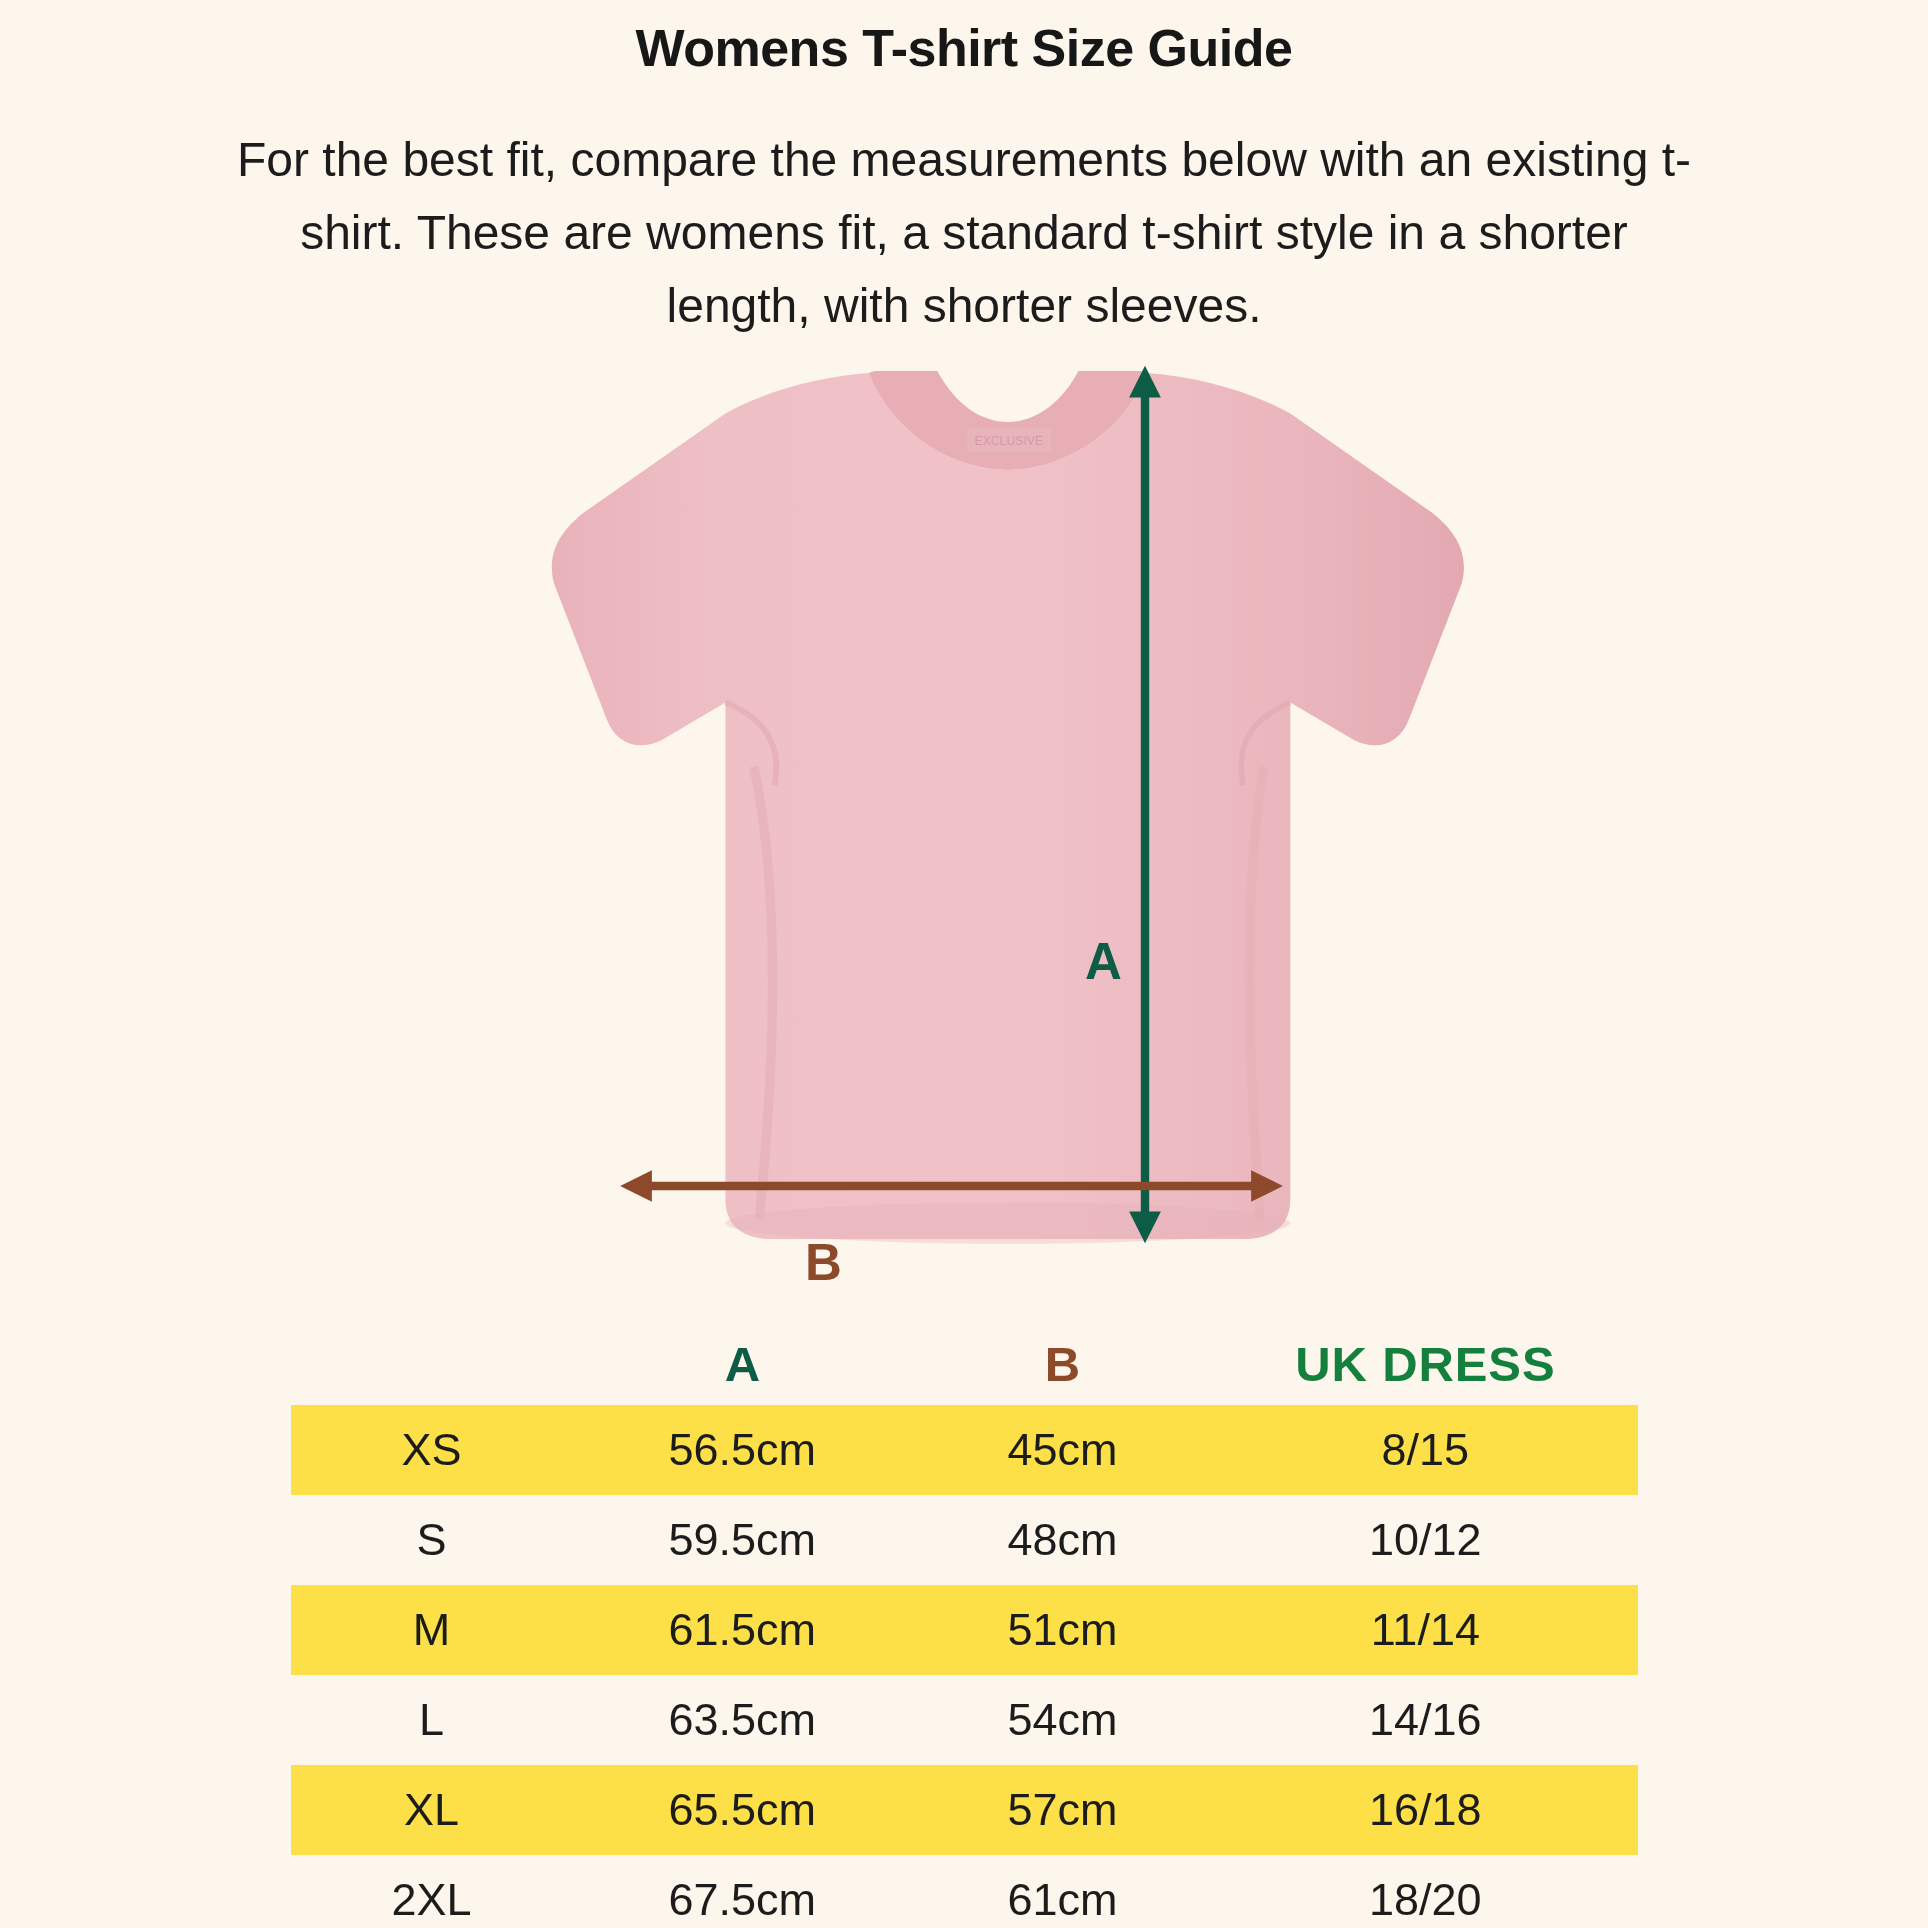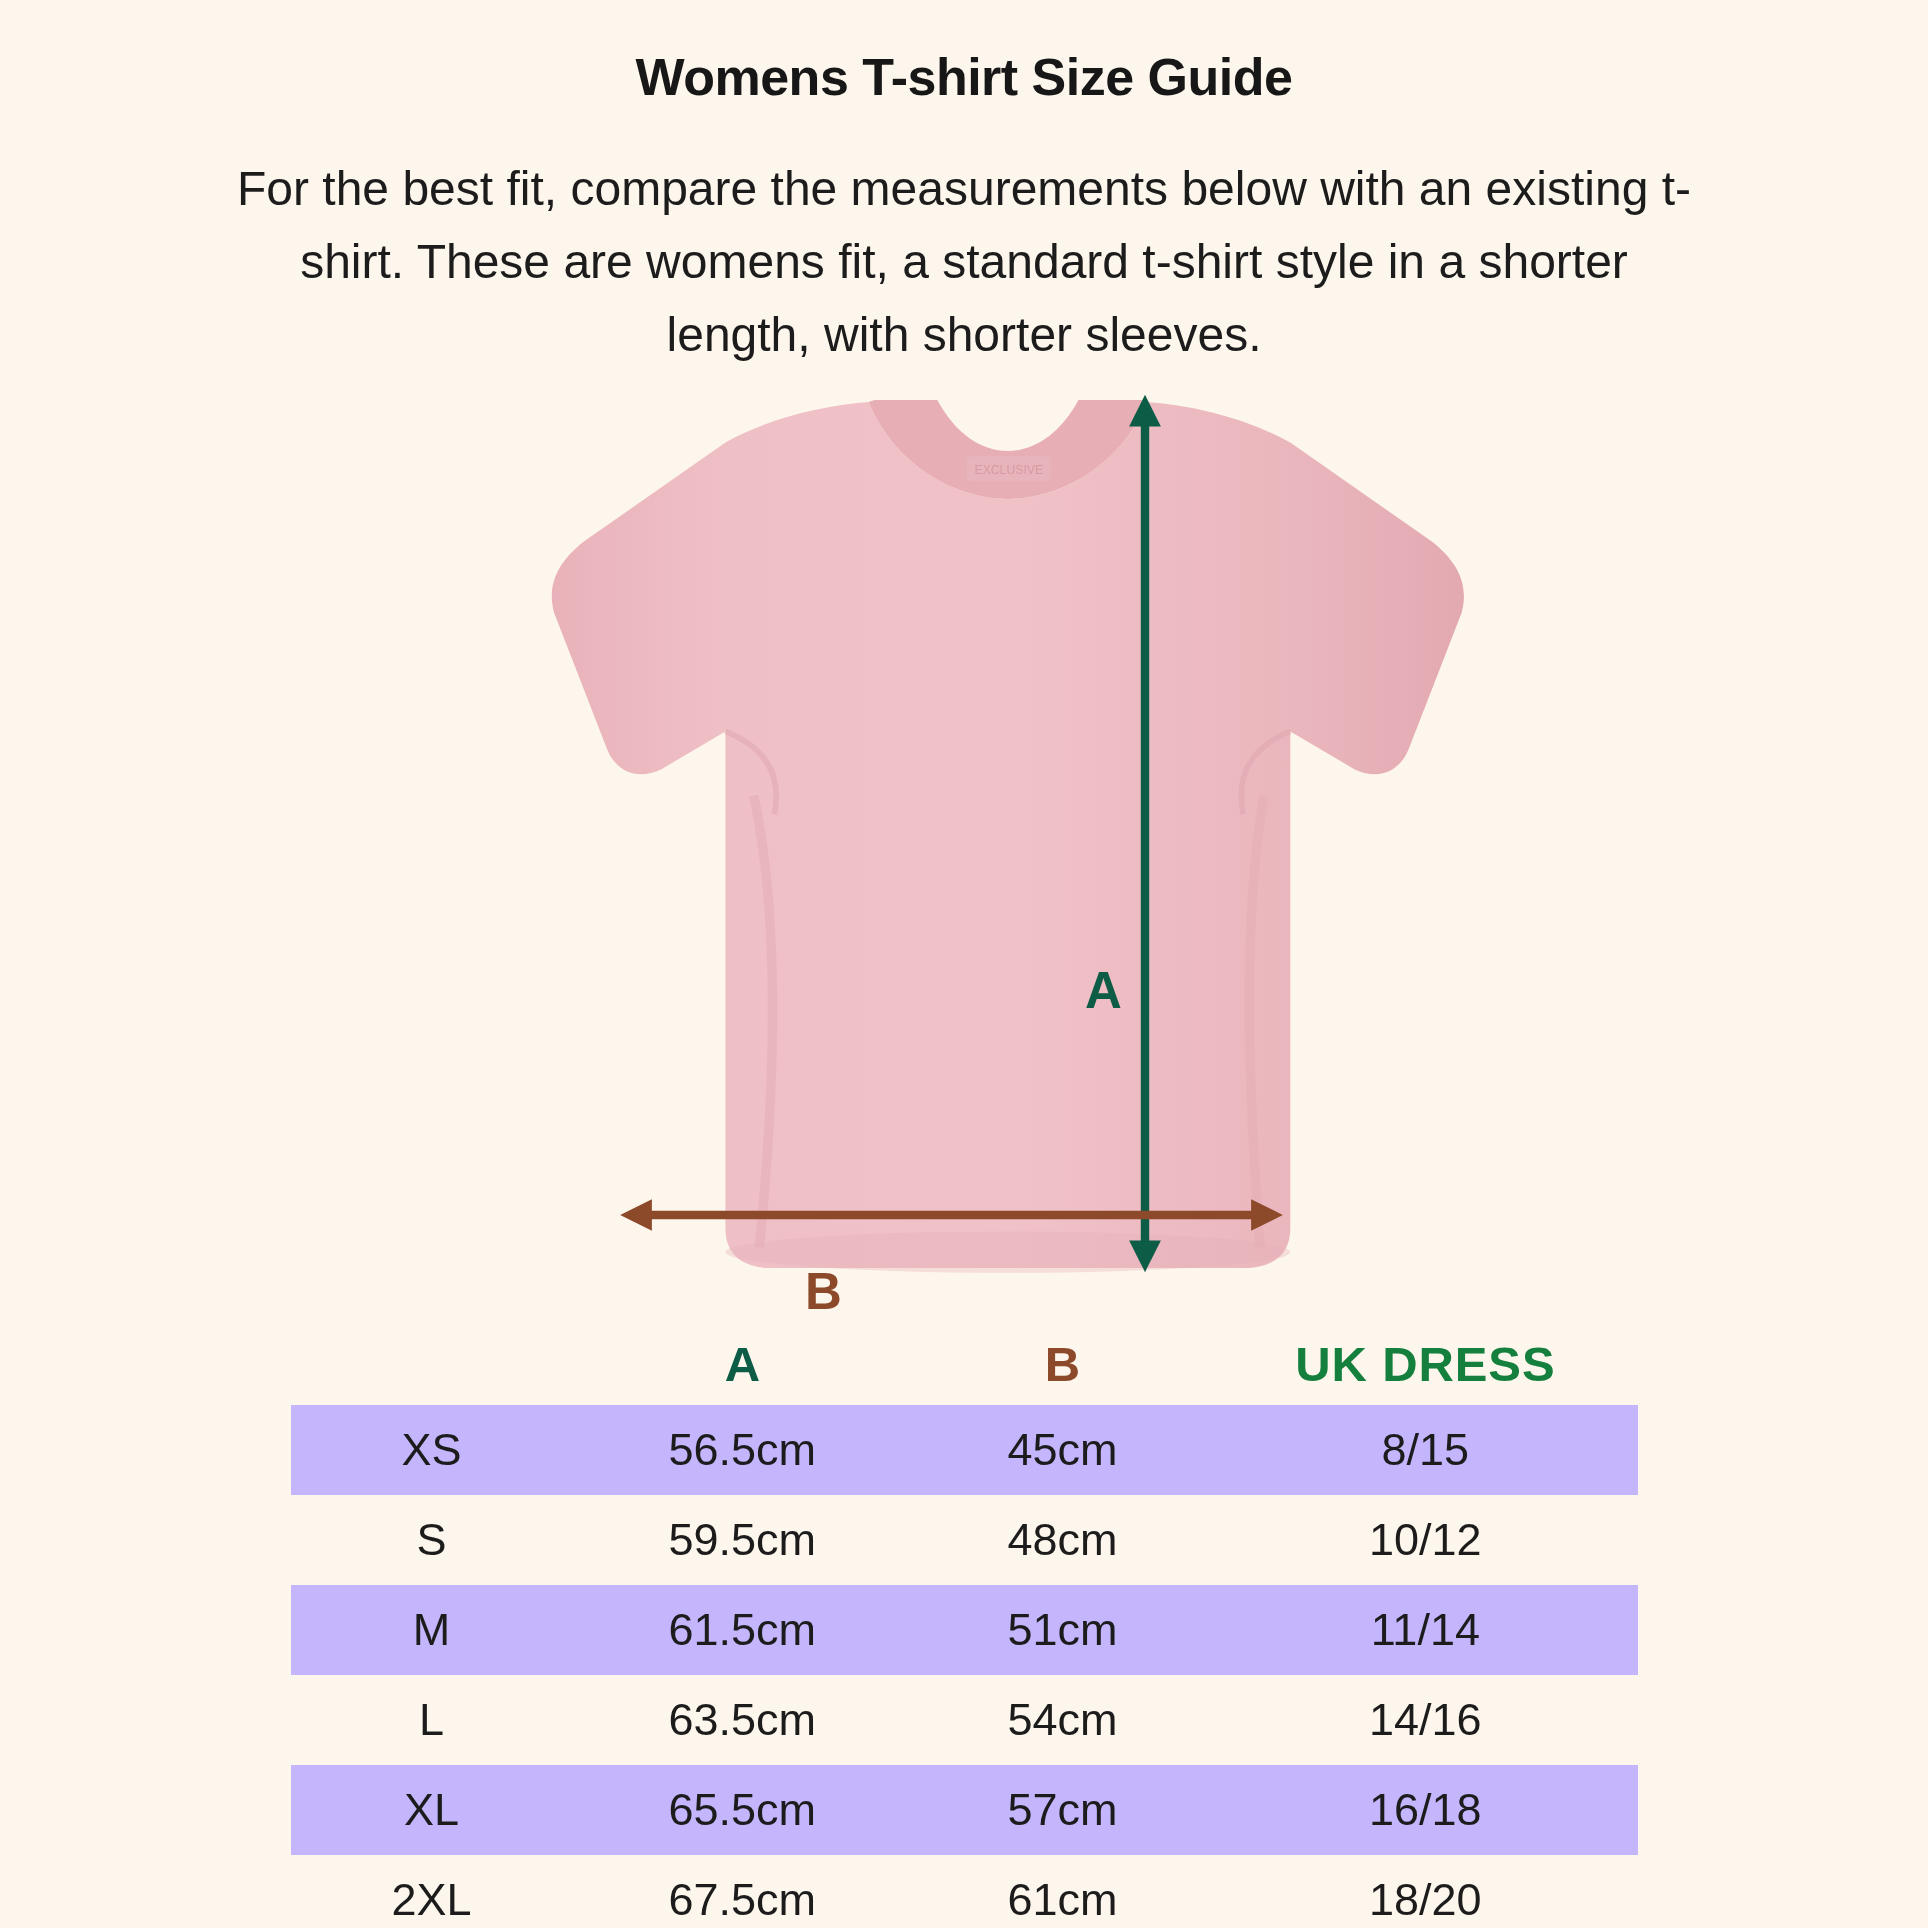--- a/index.html
+++ b/index.html
@@ -18,21 +18,21 @@
     width: 1928px;
     height: 1928px;
     box-sizing: border-box;
   }
   .title {
     text-align: center;
     font-size: 52px;
     font-weight: bold;
     color: #171717;
     letter-spacing: -0.5px;
-    padding-top: 47px;
+    padding-top: 18px;
     margin: 0;
   }
   .intro {
     width: 1460px;
     margin: 46px auto 0 auto;
     text-align: center;
     font-size: 48px;
     line-height: 1.52;
     color: #1c1c1c;
   }
@@ -93,21 +93,21 @@
   th.h-b { color: #8d4a2a; }
   th.h-uk { color: #15803d; letter-spacing: 0.9px; }
   table.size-table tbody td {
     font-size: 45px;
     color: #1c1c1c;
     text-align: center;
     height: 88px;
     vertical-align: middle;
   }
   table.size-table tbody tr.shade td {
-    background: #c4b5fd;
+    background: #fde047;
   }
 </style>
 </head>
 <body>
 
 <div class="page">
 
   <h1 class="title">Womens T-shirt Size Guide</h1>
 
   <p class="intro">For the best fit, compare the measurements below with an existing t-shirt. These are womens fit, a standard t-shirt style in a shorter length, with shorter sleeves.</p>

